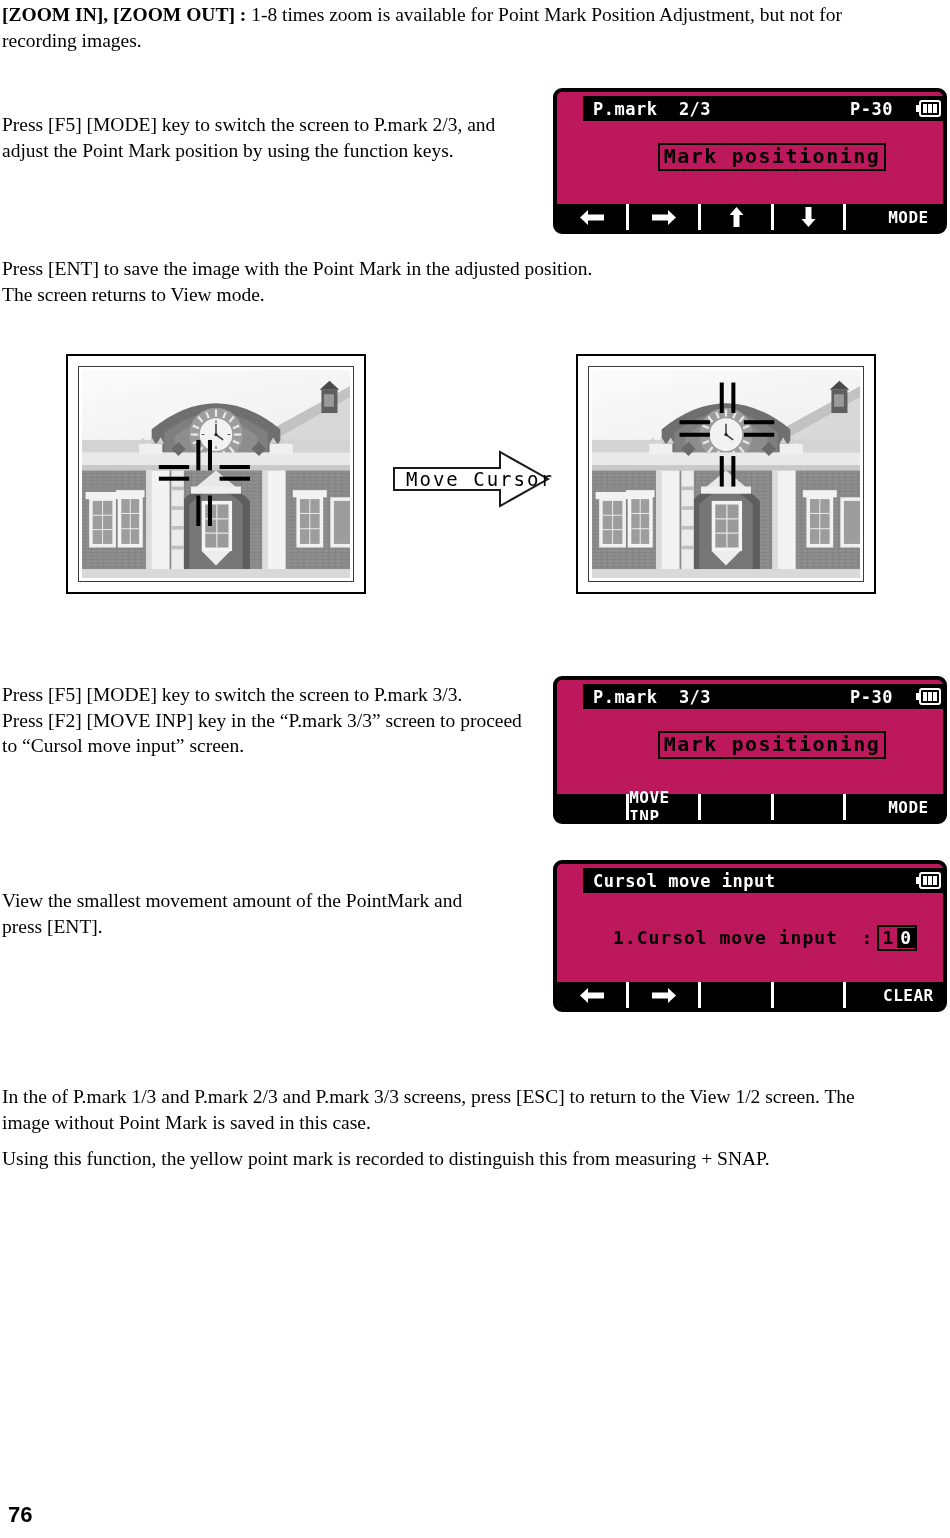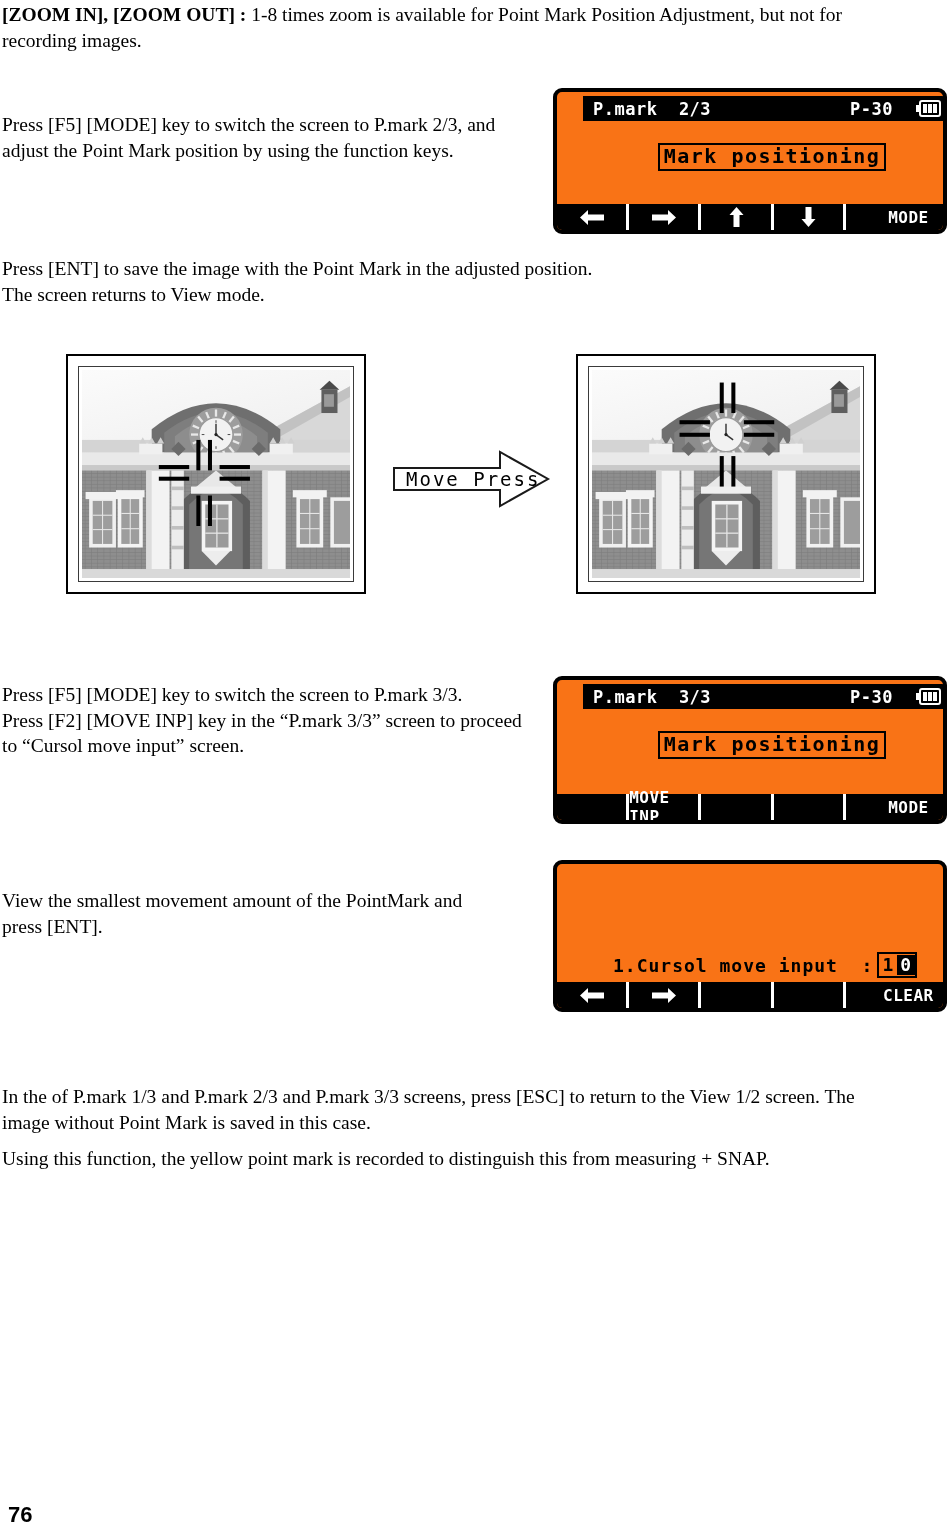--- a/index.html
+++ b/index.html
@@ -21,21 +21,21 @@
     position: absolute;
     font-size: 19.5px;
     line-height: 25.5px;
     color: #000;
   }
   .para b { font-weight: bold; }
 
   
   .lcd {
     position: absolute;
-    background: #f97316;
+    background: #be185d;
     border: 4px solid #000000;
     border-radius: 9px;
     box-sizing: border-box;
     overflow: hidden;
     font-family: "DejaVu Sans Mono", "Liberation Mono", monospace;
   }
   .lcd-titlebar {
     position: absolute;
     left: 26px;
     right: 0px;
@@ -111,21 +111,21 @@
     padding: 1px 4px 2px 4px;
     font-size: 20px;
     font-weight: bold;
     letter-spacing: 1.5px;
     white-space: pre;
     line-height: 1.05;
   }
 
   
   .lcd-body.left-align {
-    align-items: flex-end;
+    align-items: center;
     justify-content: flex-start;
   }
   .input-row {
     margin: 4px 0 0 12px;
     font-size: 18px;
     font-weight: bold;
     letter-spacing: 1px;
     white-space: pre;
     display: flex;
     align-items: center;
@@ -439,21 +439,21 @@
         </g>
       </svg>
     </div>
   </div>
 </div>
 
 <div class="move-arrow" style="left:392px; top:448px; width:160px; height:62px;">
   <svg width="160" height="62" viewBox="0 0 160 62">
     <polygon points="2,20 108,20 108,4 156,31 108,58 108,42 2,42" fill="#ffffff" stroke="#1a1a1a" stroke-width="2"></polygon>
   </svg>
-  <span class="lbl">Move Press</span>
+  <span class="lbl">Move Cursor</span>
 </div>
 
 <div class="photo-frame" style="left:576px; top:354px; width:300px; height:240px;">
   <div class="photo-inner">
     <div class="photo-canvas">
       <svg viewBox="0 0 300 232" preserveAspectRatio="none">
         <defs>
           <linearGradient id="skyB" x1="0" y1="0" x2="0.3" y2="1">
             <stop offset="0%" stop-color="#fbfbfb"></stop>
               <stop offset="100%" stop-color="#e6e6e6"></stop>
@@ -603,20 +603,29 @@
     <div class="fnkey">MOVE INP</div>
     <div class="fnkey"></div>
     <div class="fnkey"></div>
     <div class="fnkey">MODE</div>
   </div>
 </div>
 
 <div class="para" style="left:2px; top:888px; width:500px;">View the smallest movement amount of the PointMark and press [ENT].</div>
 
 <div class="lcd" style="left:553px; top:860px; width:394px; height:152px;">
+  <div class="lcd-titlebar">
+    <span class="lcd-title-left">Cursol move input</span>
+    <span class="lcd-title-right">
+      <span class="battery">
+        <span class="bnub"></span>
+        <span class="bcase"><i class="bbar"></i><i class="bbar"></i><i class="bbar"></i></span>
+      </span>
+    </span>
+  </div>
   <div class="lcd-body left-align">
     <div class="input-row">
       <span>1.Cursol move input  :</span>
       <span class="value-box">
         <span class="dig">1</span>
         <span class="dig sel">0</span>
       </span>
     </div>
   </div>
   <div class="fnbar">

